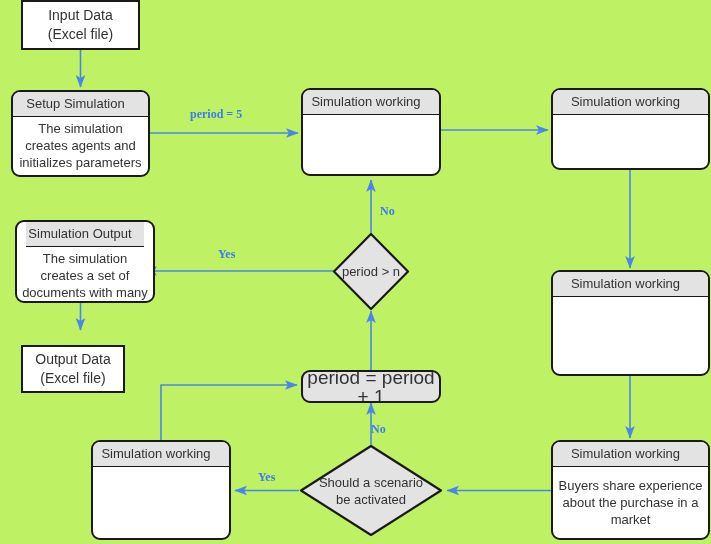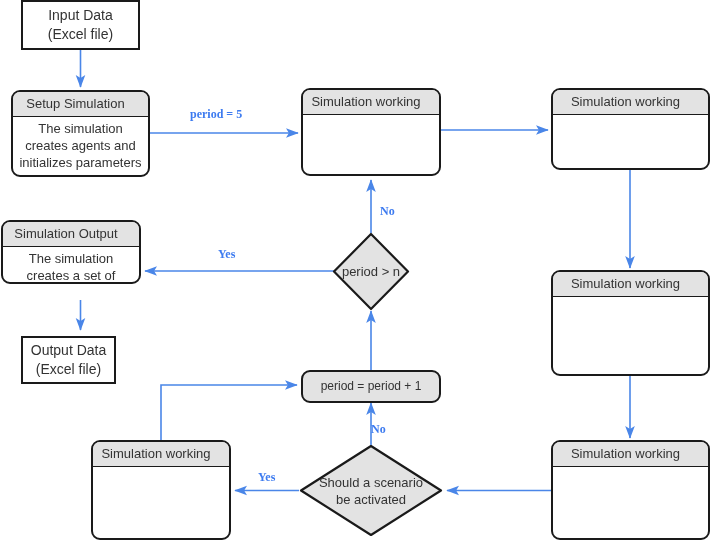--- a/index.html
+++ b/index.html
@@ -4,21 +4,21 @@
 <style>
   html, body {
     margin: 0;
     padding: 0;
     background: #4d666f;
   }
   #canvas {
     position: relative;
     width: 711px;
     height: 544px;
-    background: #ffffff;
+    background: #bef264;
     font-family: "Liberation Sans", sans-serif;
     overflow: hidden;
   }
   svg.edges {
     position: absolute;
     left: 0;
     top: 0;
     width: 711px;
     height: 544px;
     pointer-events: none;
@@ -67,21 +67,21 @@
     color: #333333;
     line-height: 19px;
   }
   .node.pill {
     background: #e3e3e3;
     border-radius: 9px;
     align-items: center;
     justify-content: center;
   }
   .node.pill .plain-text {
-    font-size: 12px;
+    font-size: 19px;
   }
   .diamond-wrap {
     position: absolute;
   }
   .diamond-wrap svg {
     position: absolute;
     left: 0;
     top: 0;
   }
   .diamond-label {
@@ -167,32 +167,33 @@
   <div class="node rounded" style="left:551px; top:88px; width:159px; height:82px;">
     <div class="node-title">Simulation working</div>
   </div>
 
   <div class="node rounded" style="left:551px; top:270px; width:159px; height:106px;">
     <div class="node-title">Simulation working</div>
   </div>
 
   <div class="node rounded" style="left:551px; top:440px; width:159px; height:100px;">
     <div class="node-title">Simulation working</div>
+    <div class="node-body">Buyers share experience about the purchase in a market</div>
   </div>
 
   <div class="node rounded" style="left:91px; top:440px; width:140px; height:100px;">
     <div class="node-title">Simulation working</div>
   </div>
 
-  <div class="node rounded" style="left:1px; top:220px; width:140px; height:64px;">
+  <div class="node rounded" style="left:15px; top:220px; width:140px; height:83px;align-items:center;">
     <div class="node-title">Simulation Output</div>
     <div class="node-body">The simulation creates a set of documents with many detail results</div>
   </div>
 
-  <div class="node sharp" style="left:21px; top:336px; width:95px; height:48px;">
+  <div class="node sharp" style="left:21px; top:345px; width:104px; height:48px;">
     <div class="plain-text">
       <span>Output Data</span><br>
       <span>(Excel file)</span>
     </div>
   </div>
 
   <div class="node pill" style="left:301px; top:370px; width:140px; height:33px;">
     <div class="plain-text">period = period + 1</div>
   </div>
 

